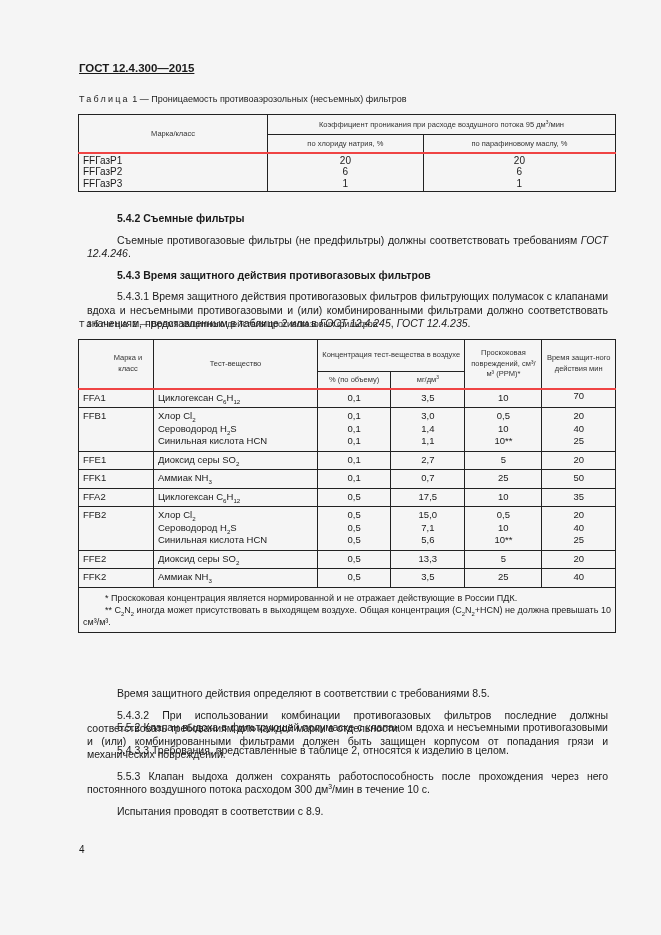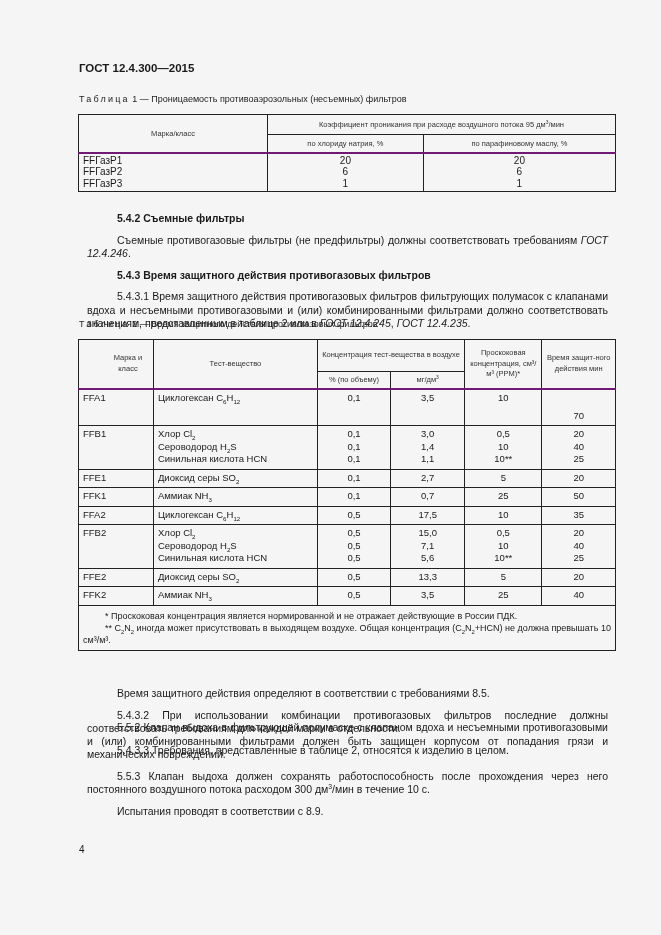--- a/index.html
+++ b/index.html
@@ -1,36 +1,36 @@
 <!DOCTYPE html>
 <html><head>
 <meta charset="utf-8">
 <style>
   html, body { margin: 0; padding: 0; }
   body {
     width: 661px; height: 935px; background: #f5f5f5; position: relative; overflow: hidden;
     font-family: "Liberation Sans", sans-serif; color: #1a1a1a;
   }
   .abs { position: absolute; }
-  .hdr { left: 79px; top: 62px; font-size: 11.5px; font-weight: bold; }
+  .hdr { left: 79px; top: 62px; font-size: 11.5px; font-weight: bold; text-decoration: underline; }
   .cap { font-size: 9px; color: #222; }
   .cap .sp { letter-spacing: 2.2px; }
   .txt { font-size: 10.5px; line-height: 13.5px; left: 79px; width: 537px; }
   .txt p { margin: 8px; text-align: justify; }
   .ind { text-indent: 30px; }
   .b { font-weight: bold; }
   .i { font-style: italic; }
   table { border-collapse: collapse; position: absolute; }
   td { border: 1px solid #222; padding: 0 4px; vertical-align: top; }
   .hd td { font-size: 7.5px; color: #333; text-align: center; vertical-align: middle; }
   .c { text-align: center; }
   .t1 td.v { font-size: 10px; line-height: 11.5px; }
   .t2 td { font-size: 9.5px; line-height: 12.5px; }
   .t2 .hd td { font-size: 7.5px; line-height: 10.5px; }
-  .thick-top td { border-top: 2px solid #701a75; }
+  .thick-top td { border-top: 2px solid #ef4444; }
   sub, sup { font-size: 65%; line-height: 0; }
   .note td { font-size: 9px; line-height: 12px; text-align: justify; padding: 4px 4px; }
   .pn { left: 79px; top: 844px; font-size: 10px; }
 </style>
 </head>
 <body>
 
 <div class="abs hdr">ГОСТ 12.4.300—2015</div>
 
 <div class="abs cap" style="left:79px; top:94px;">
@@ -81,21 +81,21 @@
   <span>2</span>
   <span>— Время защитного действия противогазовых фильтров</span>
 </div>
 
 <table class="t2" id="t2" style="left:78px; top:339px; width:538px;">
   <tbody>
       <tr class="hd" style="height:32px;">
     <td rowspan="2" style="width:44px;padding-left:28px;">Марка и класс</td>
     <td rowspan="2" style="width:165px;">Тест-вещество</td>
     <td colspan="2">Концентрация тест-вещества в воздухе</td>
-    <td rowspan="2" style="width:70px;">Проскоковая концентрация, см³/м³ (PPM)*</td>
+    <td rowspan="2" style="width:70px;">Проскоковая повреждений, см³/м³ (PPM)*</td>
     <td rowspan="2" style="width:68px;">Время защит-ного действия мин</td>
   </tr>
   <tr class="hd" style="height:17px;">
     <td style="width:68px;">% (по объему)</td>
     <td style="width:68px;"><span>мг/дм</span><sup>3</sup></td>
   </tr>
   </tbody>
     <tbody id="t2body">
       <tr class="thick-top">
         <td style="padding: 2px 4px 3px;"><span>FFA1</span></td>
@@ -104,21 +104,21 @@
         </td>
         <td class="c" style="padding: 2px 4px 3px;">
           <div>0,1</div>
         </td>
         <td class="c" style="padding: 2px 4px 3px;">
           <div>3,5</div>
         </td>
         <td class="c" style="padding: 2px 4px 3px;">
           <div>10</div>
         </td>
-        <td class="c" style="padding: 20px 4px 3px;">
+        <td class="c" style="padding: 0 4px 3px;">
           <div>70</div>
         </td>
       </tr>
       <tr>
         <td style="padding: 2px 4px 3px;"><span>FFB1</span></td>
         <td style="padding: 2px 4px 3px;">
           <div><span>Хлор Cl</span><sub>2</sub></div>
           <div><span>Сероводород H</span><sub>2</sub><span>S</span></div>
           <div><span>Синильная кислота HCN</span></div>
         </td>

